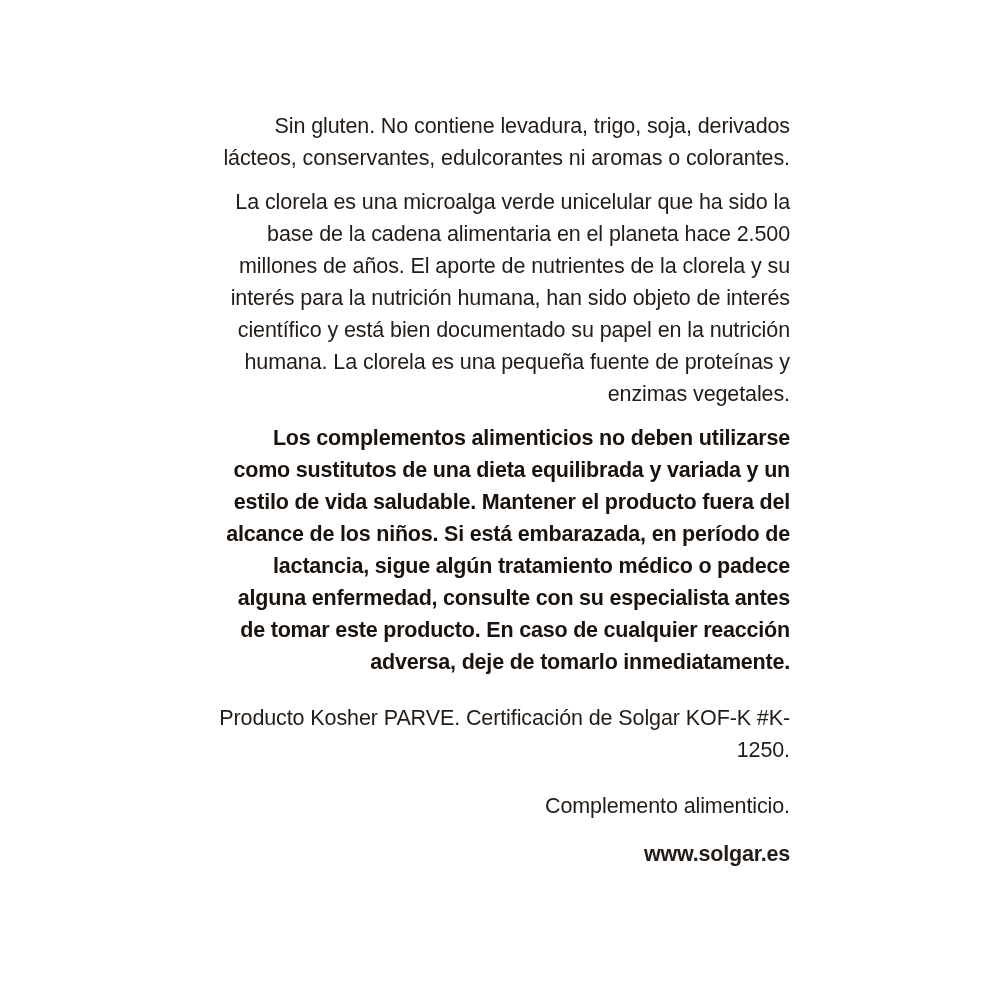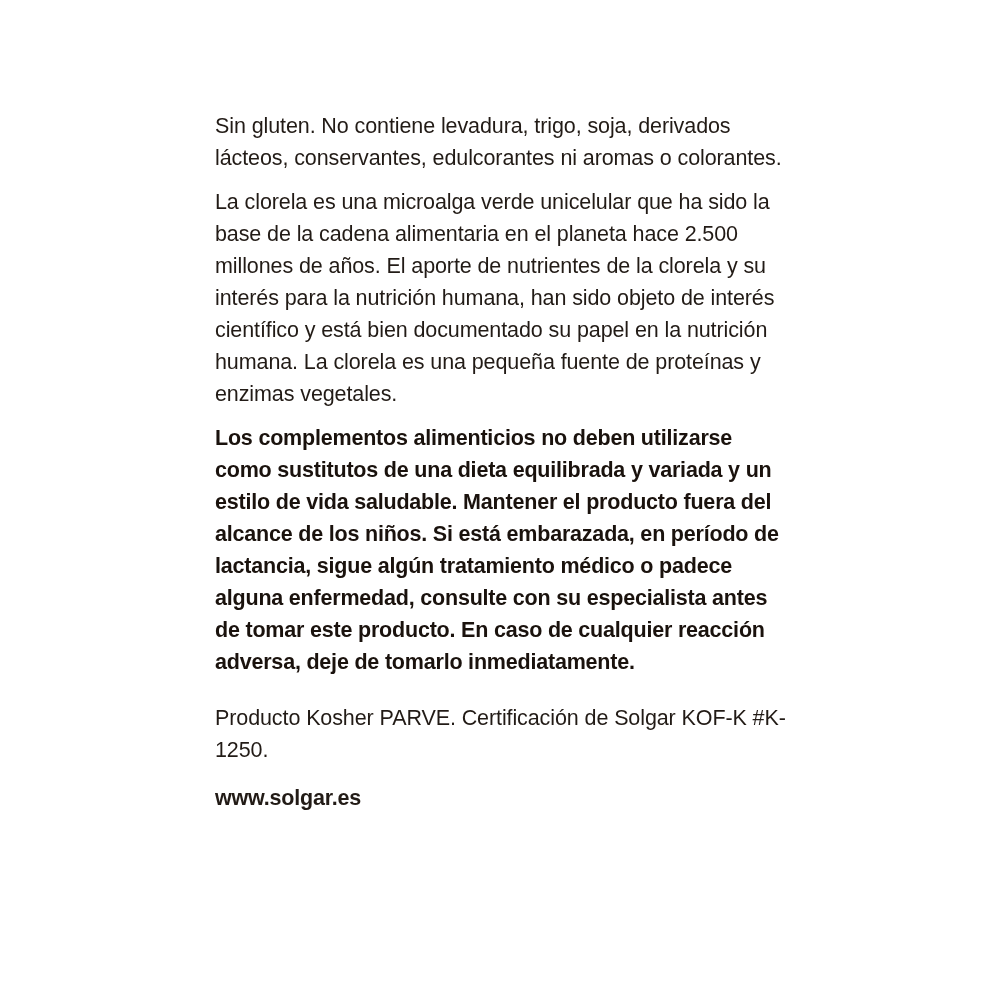--- a/index.html
+++ b/index.html
@@ -20,20 +20,21 @@
     top: 110px;
     width: 575px;
   }
   .para {
     font-size: 21.5px;
     line-height: 32px;
     letter-spacing: -0.1px;
     margin: 0 0 12px 0;
     color: #221b16;
     font-weight: 400;
+    text-align: right;
   }
   .para.bold {
     font-weight: 700;
     letter-spacing: -0.2px;
     color: #1a120d;
     margin-top: 12px;
   }
   .para.tight {
     margin-bottom: 11px;
     margin-top: 24px;
@@ -51,19 +52,20 @@
 <div class="label-panel">
 
   <p class="para">Sin gluten. No contiene levadura, trigo, soja, derivados lácteos, conservantes, edulcorantes ni aromas o colorantes.</p>
 
   <p class="para">La clorela es una microalga verde unicelular que ha sido la base de la cadena alimentaria en el planeta hace 2.500 millones de años. El aporte de nutrientes de la clorela y su interés para la nutrición humana, han sido objeto de interés científico y está bien documentado su papel en la nutrición humana. La clorela es una pequeña fuente de proteínas y enzimas vegetales.</p>
 
   <p class="para bold">Los complementos alimenticios no deben utilizarse como sustitutos de una dieta equilibrada y variada y un estilo de vida saludable. Mantener el producto fuera del alcance de los niños. Si está embarazada, en período de lactancia, sigue algún tratamiento médico o padece alguna enfermedad, consulte con su especialista antes de tomar este producto. En caso de cualquier reacción adversa, deje de tomarlo inmediatamente.</p>
 
   <p class="para tight">Producto Kosher PARVE. Certificación de Solgar KOF-K #K-1250.</p>
 
+  <p class="para tight">Complemento alimenticio.</p>
 
 
 
 
   <p class="para website">www.solgar.es</p>
 
 </div>
 
 </body></html>

